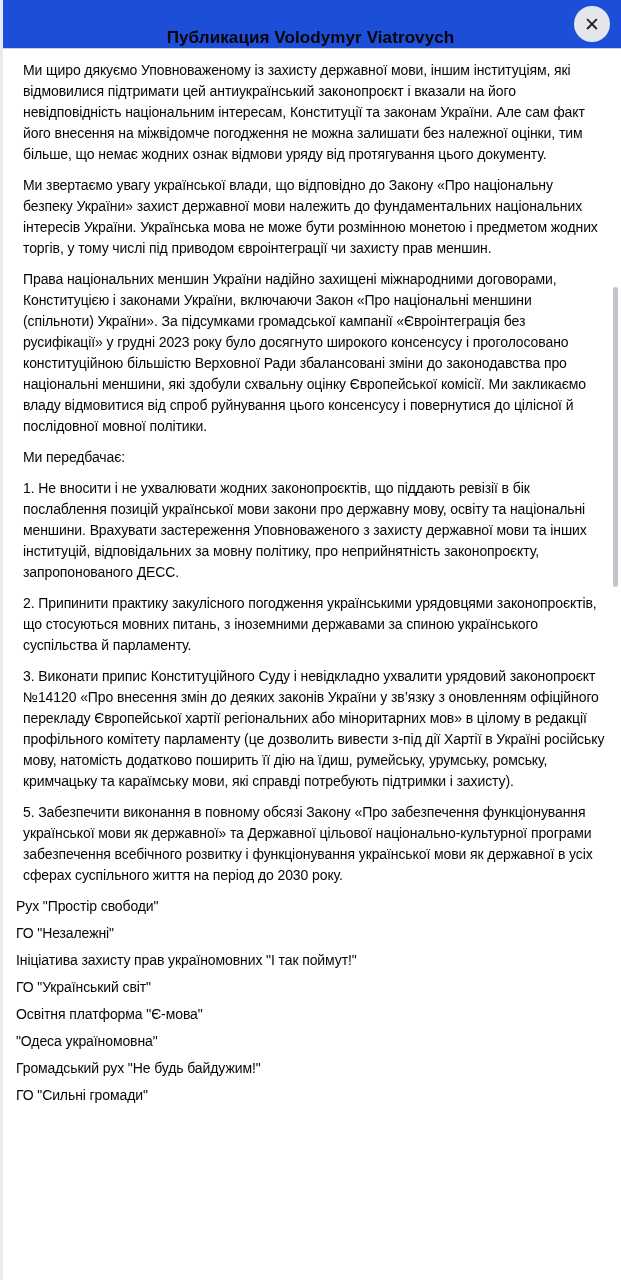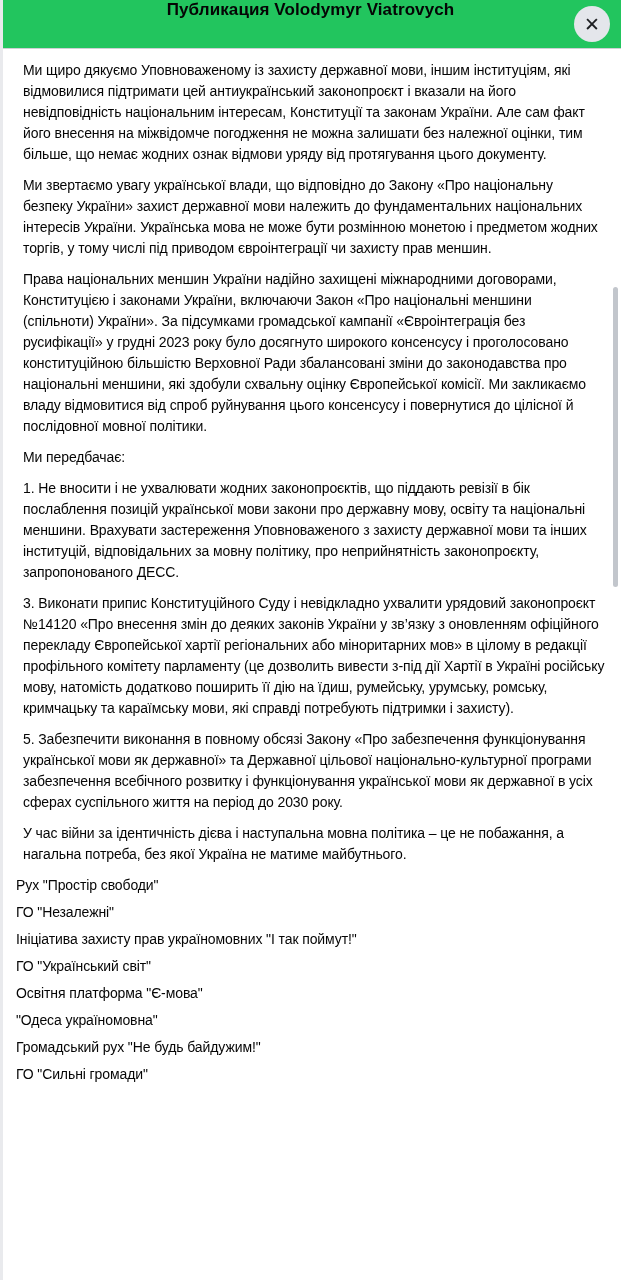--- a/index.html
+++ b/index.html
@@ -21,24 +21,24 @@
   .left-edge {
     position: absolute;
     left: 0; top: 0;
     width: 3px; height: 1280px;
     background: #e9eaed;
     z-index: 5;
   }
   .modal-header {
     position: relative;
     height: 48px;
-    background: #22c55e;
+    background: #1d4ed8;
     border-bottom: 1px solid #ced0d4;
     display: flex;
-    align-items: flex-start;
+    align-items: flex-end;
     justify-content: center;
   }
   .modal-title {
     font-size: 17px;
     font-weight: bold;
     color: #050505;
     letter-spacing: 0.1px;
   }
   .close-btn {
     position: absolute;
@@ -103,23 +103,23 @@
     </button>
   </div>
 
   <div class="content">
     <div>
         <div class="para">Ми щиро дякуємо Уповноваженому із захисту державної мови, іншим інституціям, які відмовилися підтримати цей антиукраїнський законопроєкт і вказали на його невідповідність національним інтересам, Конституції та законам України. Але сам факт його внесення на міжвідомче погодження не можна залишати без належної оцінки, тим більше, що немає жодних ознак відмови уряду від протягування цього документу.</div>
         <div class="para">Ми звертаємо увагу української влади, що відповідно до Закону «Про національну безпеку України» захист державної мови належить до фундаментальних національних інтересів України. Українська мова не може бути розмінною монетою і предметом жодних торгів, у тому числі під приводом євроінтеграції чи захисту прав меншин.</div>
         <div class="para">Права національних меншин України надійно захищені міжнародними договорами, Конституцією і законами України, включаючи Закон «Про національні меншини (спільноти) України». За підсумками громадської кампанії «Євроінтеграція без русифікації» у грудні 2023 року було досягнуто широкого консенсусу і проголосовано конституційною більшістю Верховної Ради збалансовані зміни до законодавства про національні меншини, які здобули схвальну оцінку Європейської комісії. Ми закликаємо владу відмовитися від спроб руйнування цього консенсусу і повернутися до цілісної й послідовної мовної політики.</div>
         <div class="para">Ми передбачає:</div>
         <div class="para">1. Не вносити і не ухвалювати жодних законопроєктів, що піддають ревізії в бік послаблення позицій української мови закони про державну мову, освіту та національні меншини. Врахувати застереження Уповноваженого з захисту державної мови та інших інституцій, відповідальних за мовну політику, про неприйнятність законопроєкту, запропонованого ДЕСС.</div>
+        <div class="para">2. Припинити практику закулісного погодження українськими урядовцями законопроєктів, що стосуються мовних питань, з іноземними державами за спиною українського суспільства й парламенту.</div>
         <div class="para">3. Виконати припис Конституційного Суду і невідкладно ухвалити урядовий законопроєкт №14120 «Про внесення змін до деяких законів України у зв’язку з оновленням офіційного перекладу Європейської хартії регіональних або міноритарних мов» в цілому в редакції профільного комітету парламенту (це дозволить вивести з-під дії Хартії в Україні російську мову, натомість додатково поширить її дію на їдиш, румейську, урумську, ромську, кримчацьку та караїмську мови, які справді потребують підтримки і захисту).</div>
         <div class="para">5. Забезпечити виконання в повному обсязі Закону «Про забезпечення функціонування української мови як державної» та Державної цільової національно-культурної програми забезпечення всебічного розвитку і функціонування української мови як державної в усіх сферах суспільного життя на період до 2030 року.</div>
-        <div class="para">У час війни за ідентичність дієва і наступальна мовна політика – це не побажання, а нагальна потреба, без якої Україна не матиме майбутнього.</div>
       </div>
     <div class="signatories">
         <div class="signatory">Рух "Простір свободи"</div>
         <div class="signatory">ГО "Незалежні"</div>
         <div class="signatory">Ініціатива захисту прав україномовних "І так поймут!"</div>
         <div class="signatory">ГО "Український світ"</div>
         <div class="signatory">Освітня платформа "Є-мова"</div>
         <div class="signatory">"Одеса україномовна"</div>
         <div class="signatory">Громадський рух "Не будь байдужим!"</div>
         <div class="signatory">ГО "Сильні громади"</div>

